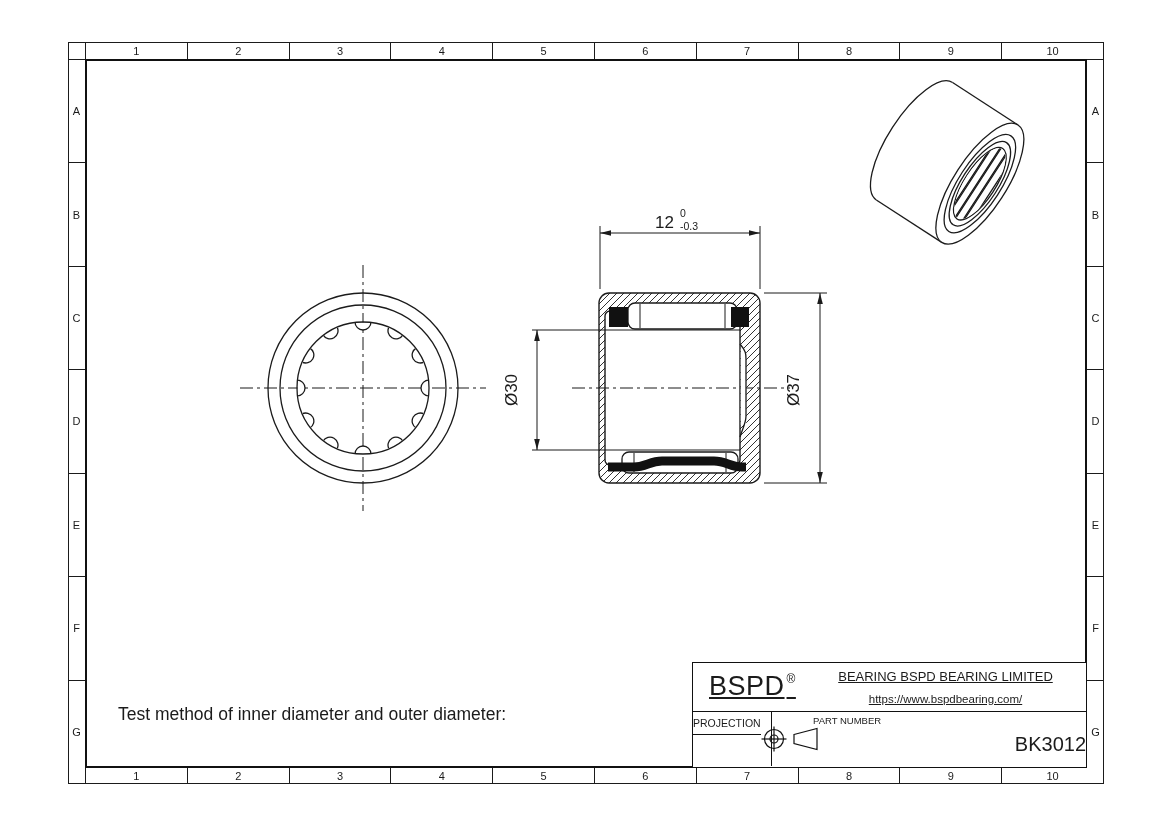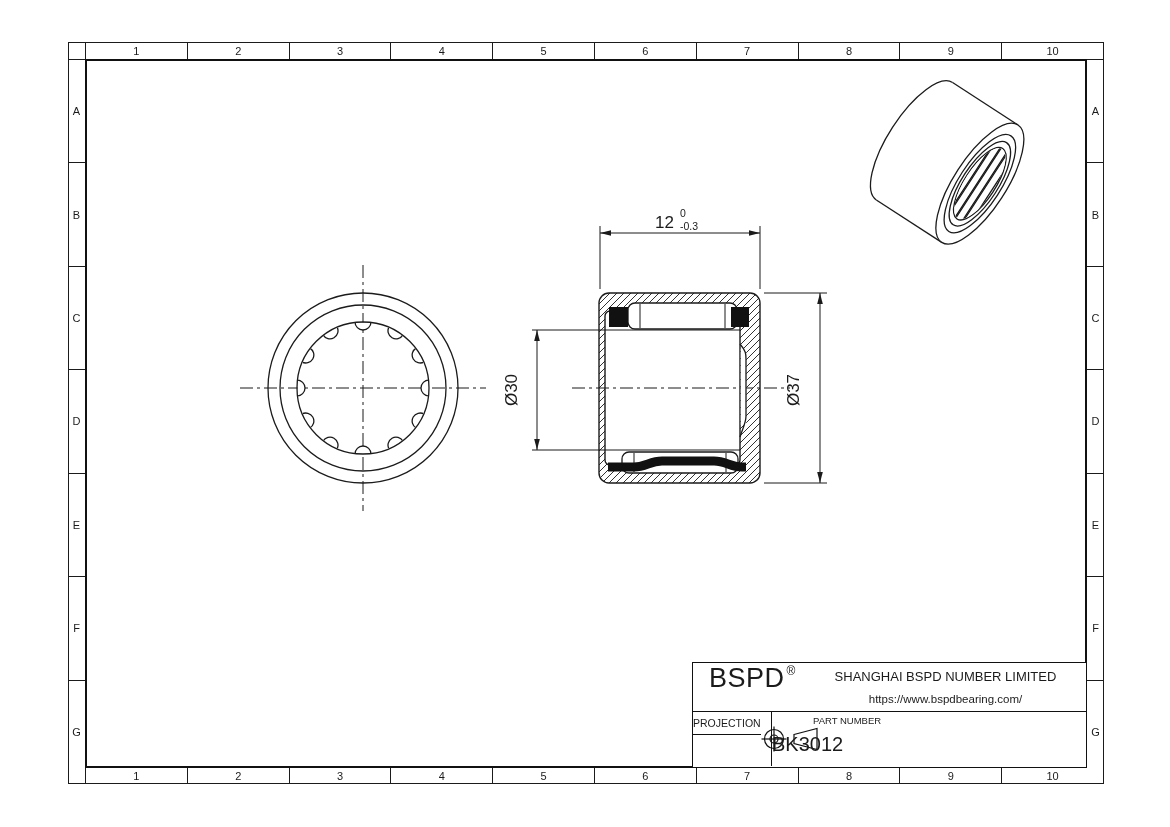--- a/index.html
+++ b/index.html
@@ -25,36 +25,36 @@
   .cl{stroke:#1b1b1b;stroke-width:1px;fill:none;stroke-dasharray:13 4 3 4;}
   .hatched{fill:url(#hatch);stroke:#1b1b1b;stroke-width:1.4px;}
   .dimtext{font-size:17px;fill:#1b1b1b;font-family:"Liberation Sans",sans-serif;}
   .toltext{font-size:10.5px;fill:#1b1b1b;font-family:"Liberation Sans",sans-serif;}
 
   .notes{position:absolute;left:118px;top:649px;font-size:17.5px;line-height:26px;
          white-space:pre;color:#1b1b1b;}
 
   .title-block{position:absolute;left:692px;top:662px;width:395px;height:106px;
                border:1.5px solid #111;box-sizing:border-box;background:#fff;}
-  .tb-row1{height:48.5px;display:flex;border-bottom:1.5px solid #111;box-sizing:border-box;}
+  .tb-row1{height:48.5px;display:flex;border-bottom:1.5px solid #111;box-sizing:border-box;align-items:center;text-decoration:underline;}
   .tb-logo{width:96px;padding-left:16px;font-size:27px;letter-spacing:.5px;white-space:nowrap;}
   .tb-logo sup{font-size:12px;position:relative;top:-2px;left:2px;}
   .tb-company{flex:1;display:flex;flex-direction:column;justify-content:center;align-items:center;}
   .tb-company-name{font-size:13px;}
   .tb-company-web{font-size:11.5px;margin-top:9px;}
   .tb-row2{display:flex;height:54.5px;}
   .tb-proj{width:79px;border-right:1.5px solid #111;box-sizing:border-box;display:flex;flex-direction:row;}
   .tb-proj-label{height:23px;border-bottom:1.5px solid #111;box-sizing:border-box;font-size:10.5px;
                  display:flex;align-items:center;justify-content:center;}
   .tb-proj-sym{flex:1;display:flex;align-items:center;justify-content:center;}
   .tb-partname{width:141px;border-right:1.5px solid #111;box-sizing:border-box;display:flex;
                flex-direction:column;align-items:center;justify-content:center;font-size:12.5px;line-height:15px;}
   .tb-partnum{flex:1;position:relative;}
   .tb-pn-label{position:absolute;left:5px;top:3px;font-size:9.5px;padding-left:36px;}
-  .tb-pn-value{position:absolute;left:0;right:0;top:21px;text-align:left;font-size:20px;}
+  .tb-pn-value{position:absolute;left:0;right:0;top:21px;text-align:right;font-size:20px;}
 </style>
 </head>
 <body>
 
 <div class="sheet">
 
   <div class="outer-border"></div>
 
   <div class="strip strip-top">
 
@@ -198,28 +198,29 @@
       <g clip-path="url(#bore3d)">
         <rect class="lnf" x="20.5" y="-44" width="7" height="88" rx="3.5"></rect>
         <rect class="lnf" x="28.5" y="-44" width="7" height="88" rx="3.5"></rect>
         <rect class="lnf" x="36.5" y="-44" width="7" height="88" rx="3.5"></rect>
         <rect class="lnf" x="44.5" y="-44" width="7" height="88" rx="3.5"></rect>
       </g>
     </g>
   </svg>
 
   <div class="notes">
+    <div>Test method of inner diameter and outer diameter:</div>
     
   </div>
 
   <div class="title-block">
     <div class="tb-row1">
       <div class="tb-logo"><span>BSPD</span><sup>®</sup></div>
       <div class="tb-company">
-        <div class="tb-company-name">SHANGHAI BSPD NUMBER LIMITED</div>
+        <div class="tb-company-name">BEARING BSPD BEARING LIMITED</div>
         <div class="tb-company-web">https://www.bspdbearing.com/</div>
       </div>
     </div>
     <div class="tb-row2">
       <div class="tb-proj">
         <div class="tb-proj-label">PROJECTION</div>
         <div class="tb-proj-sym">
           <svg width="60" height="26" viewBox="0 0 60 26">
             <circle cx="13" cy="13" r="9.5" fill="none" stroke="#111" stroke-width="1.2"></circle>
             <circle cx="13" cy="13" r="4" fill="none" stroke="#111" stroke-width="1.2"></circle>

